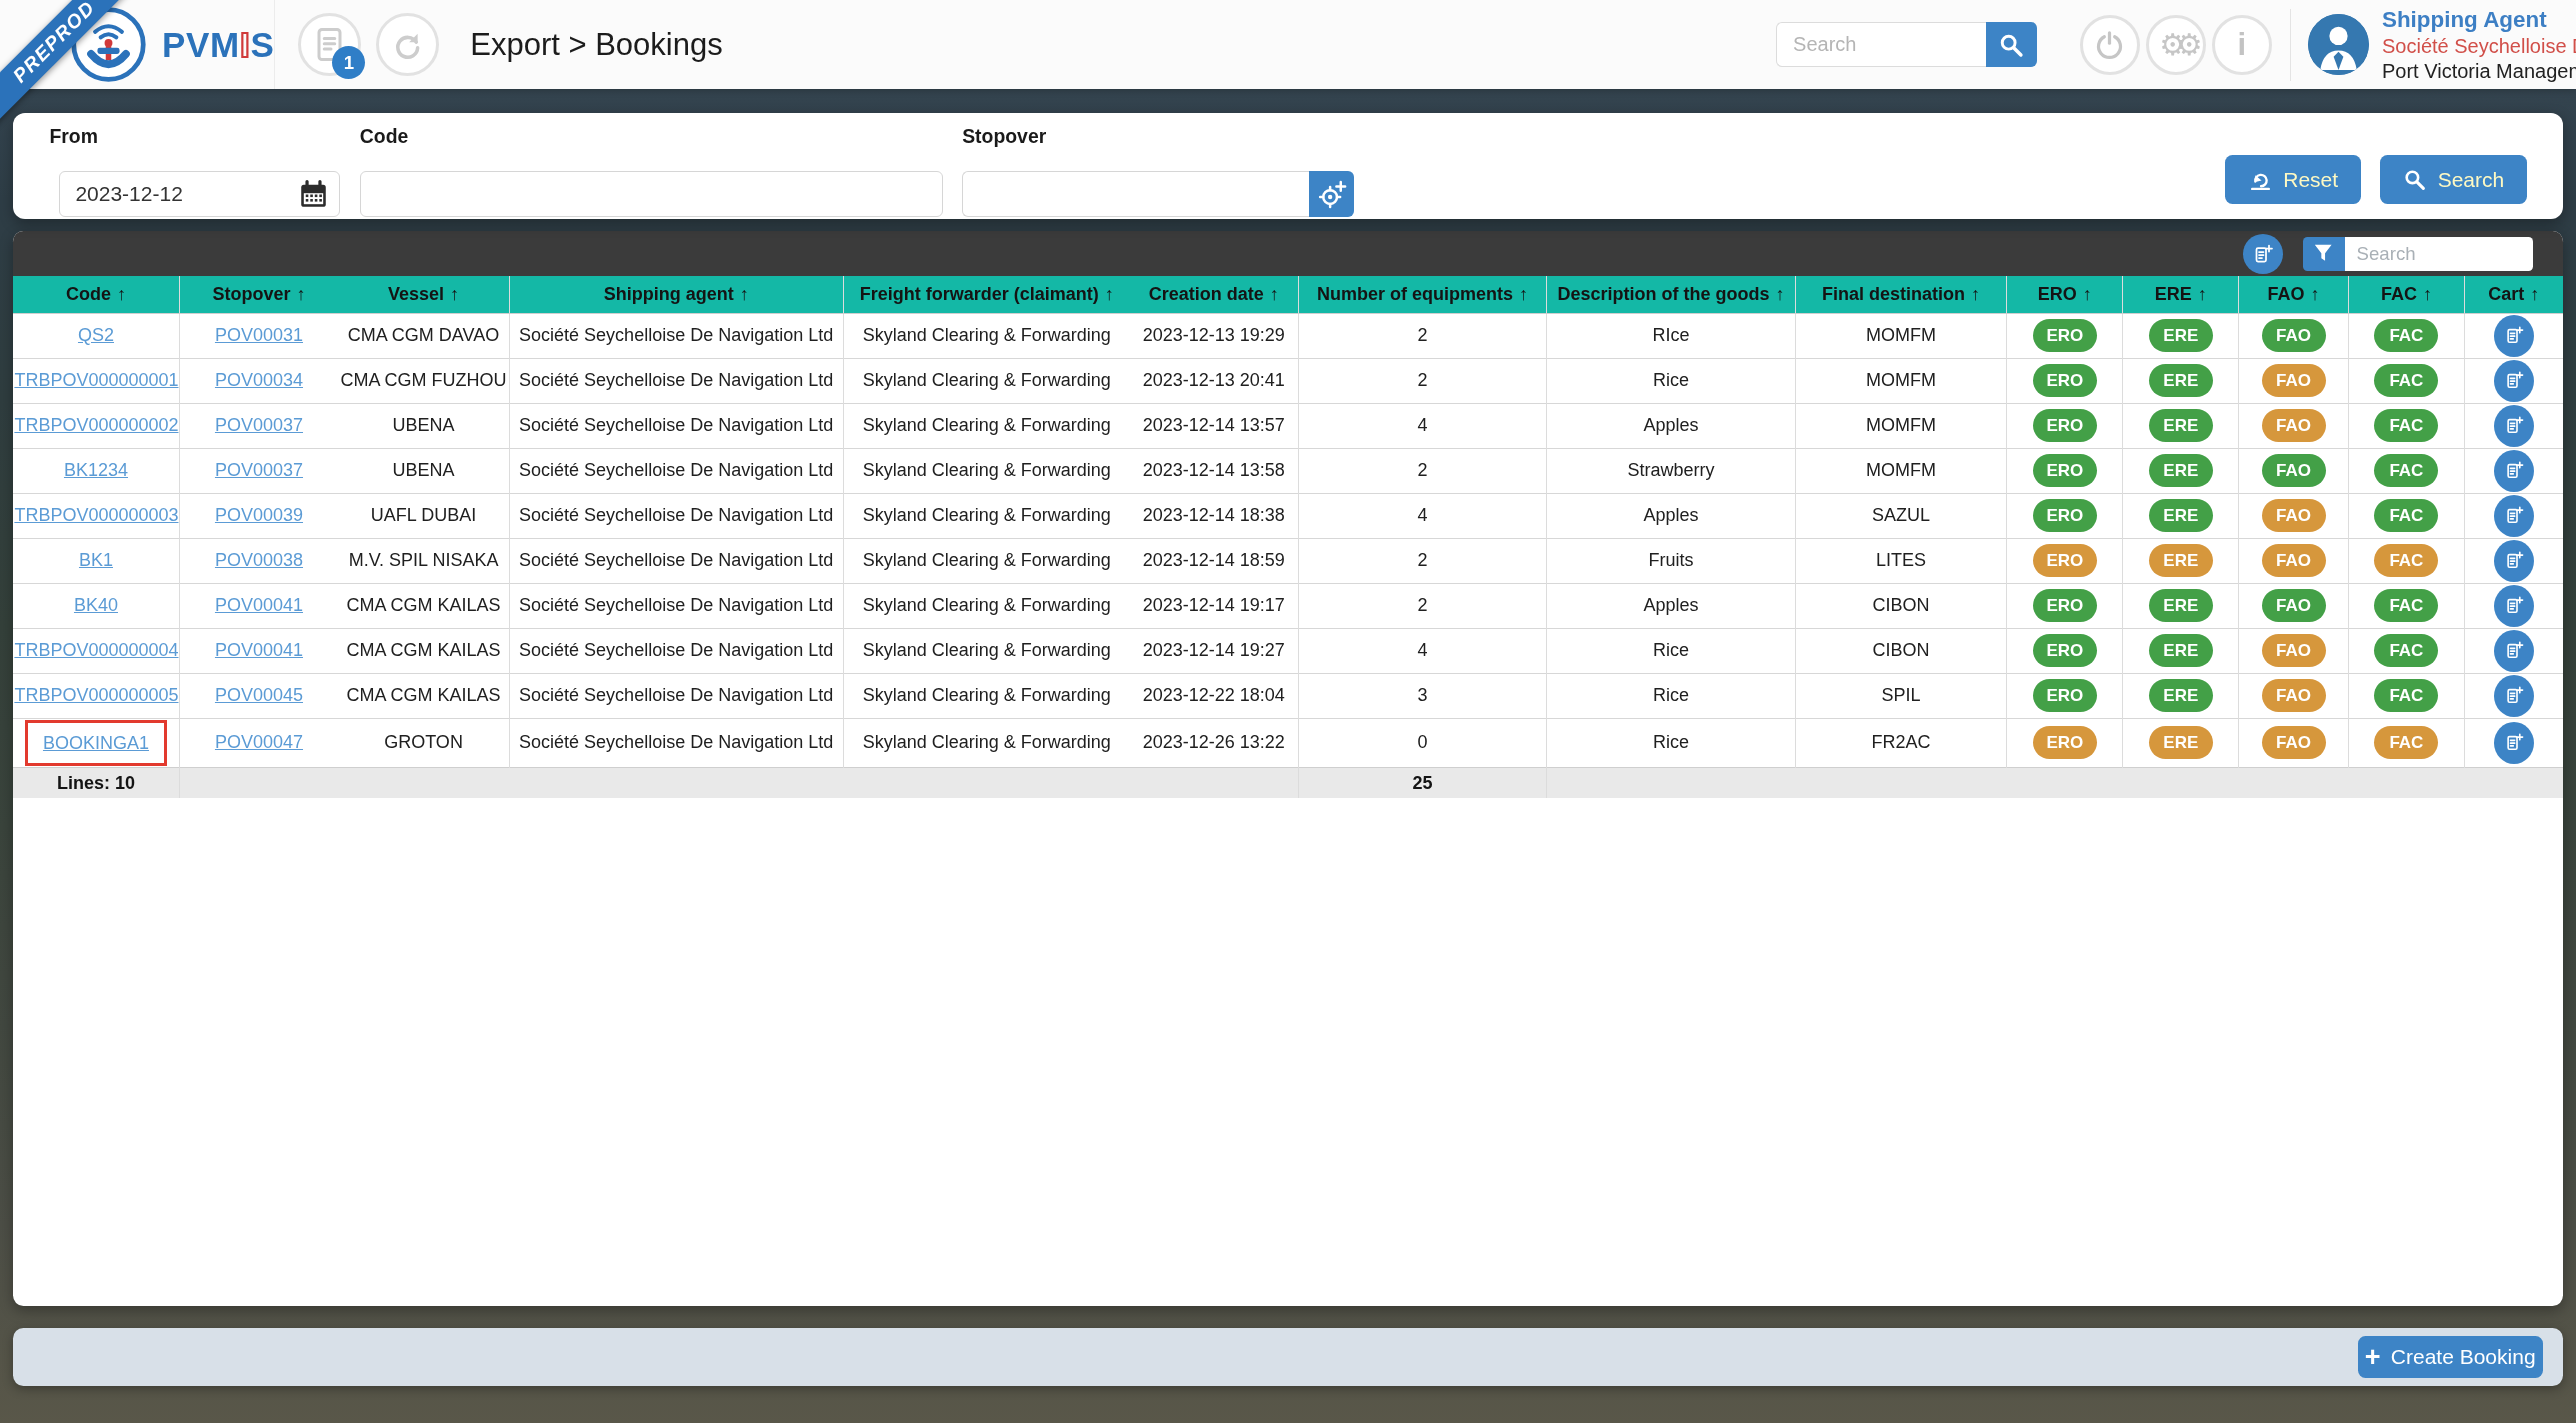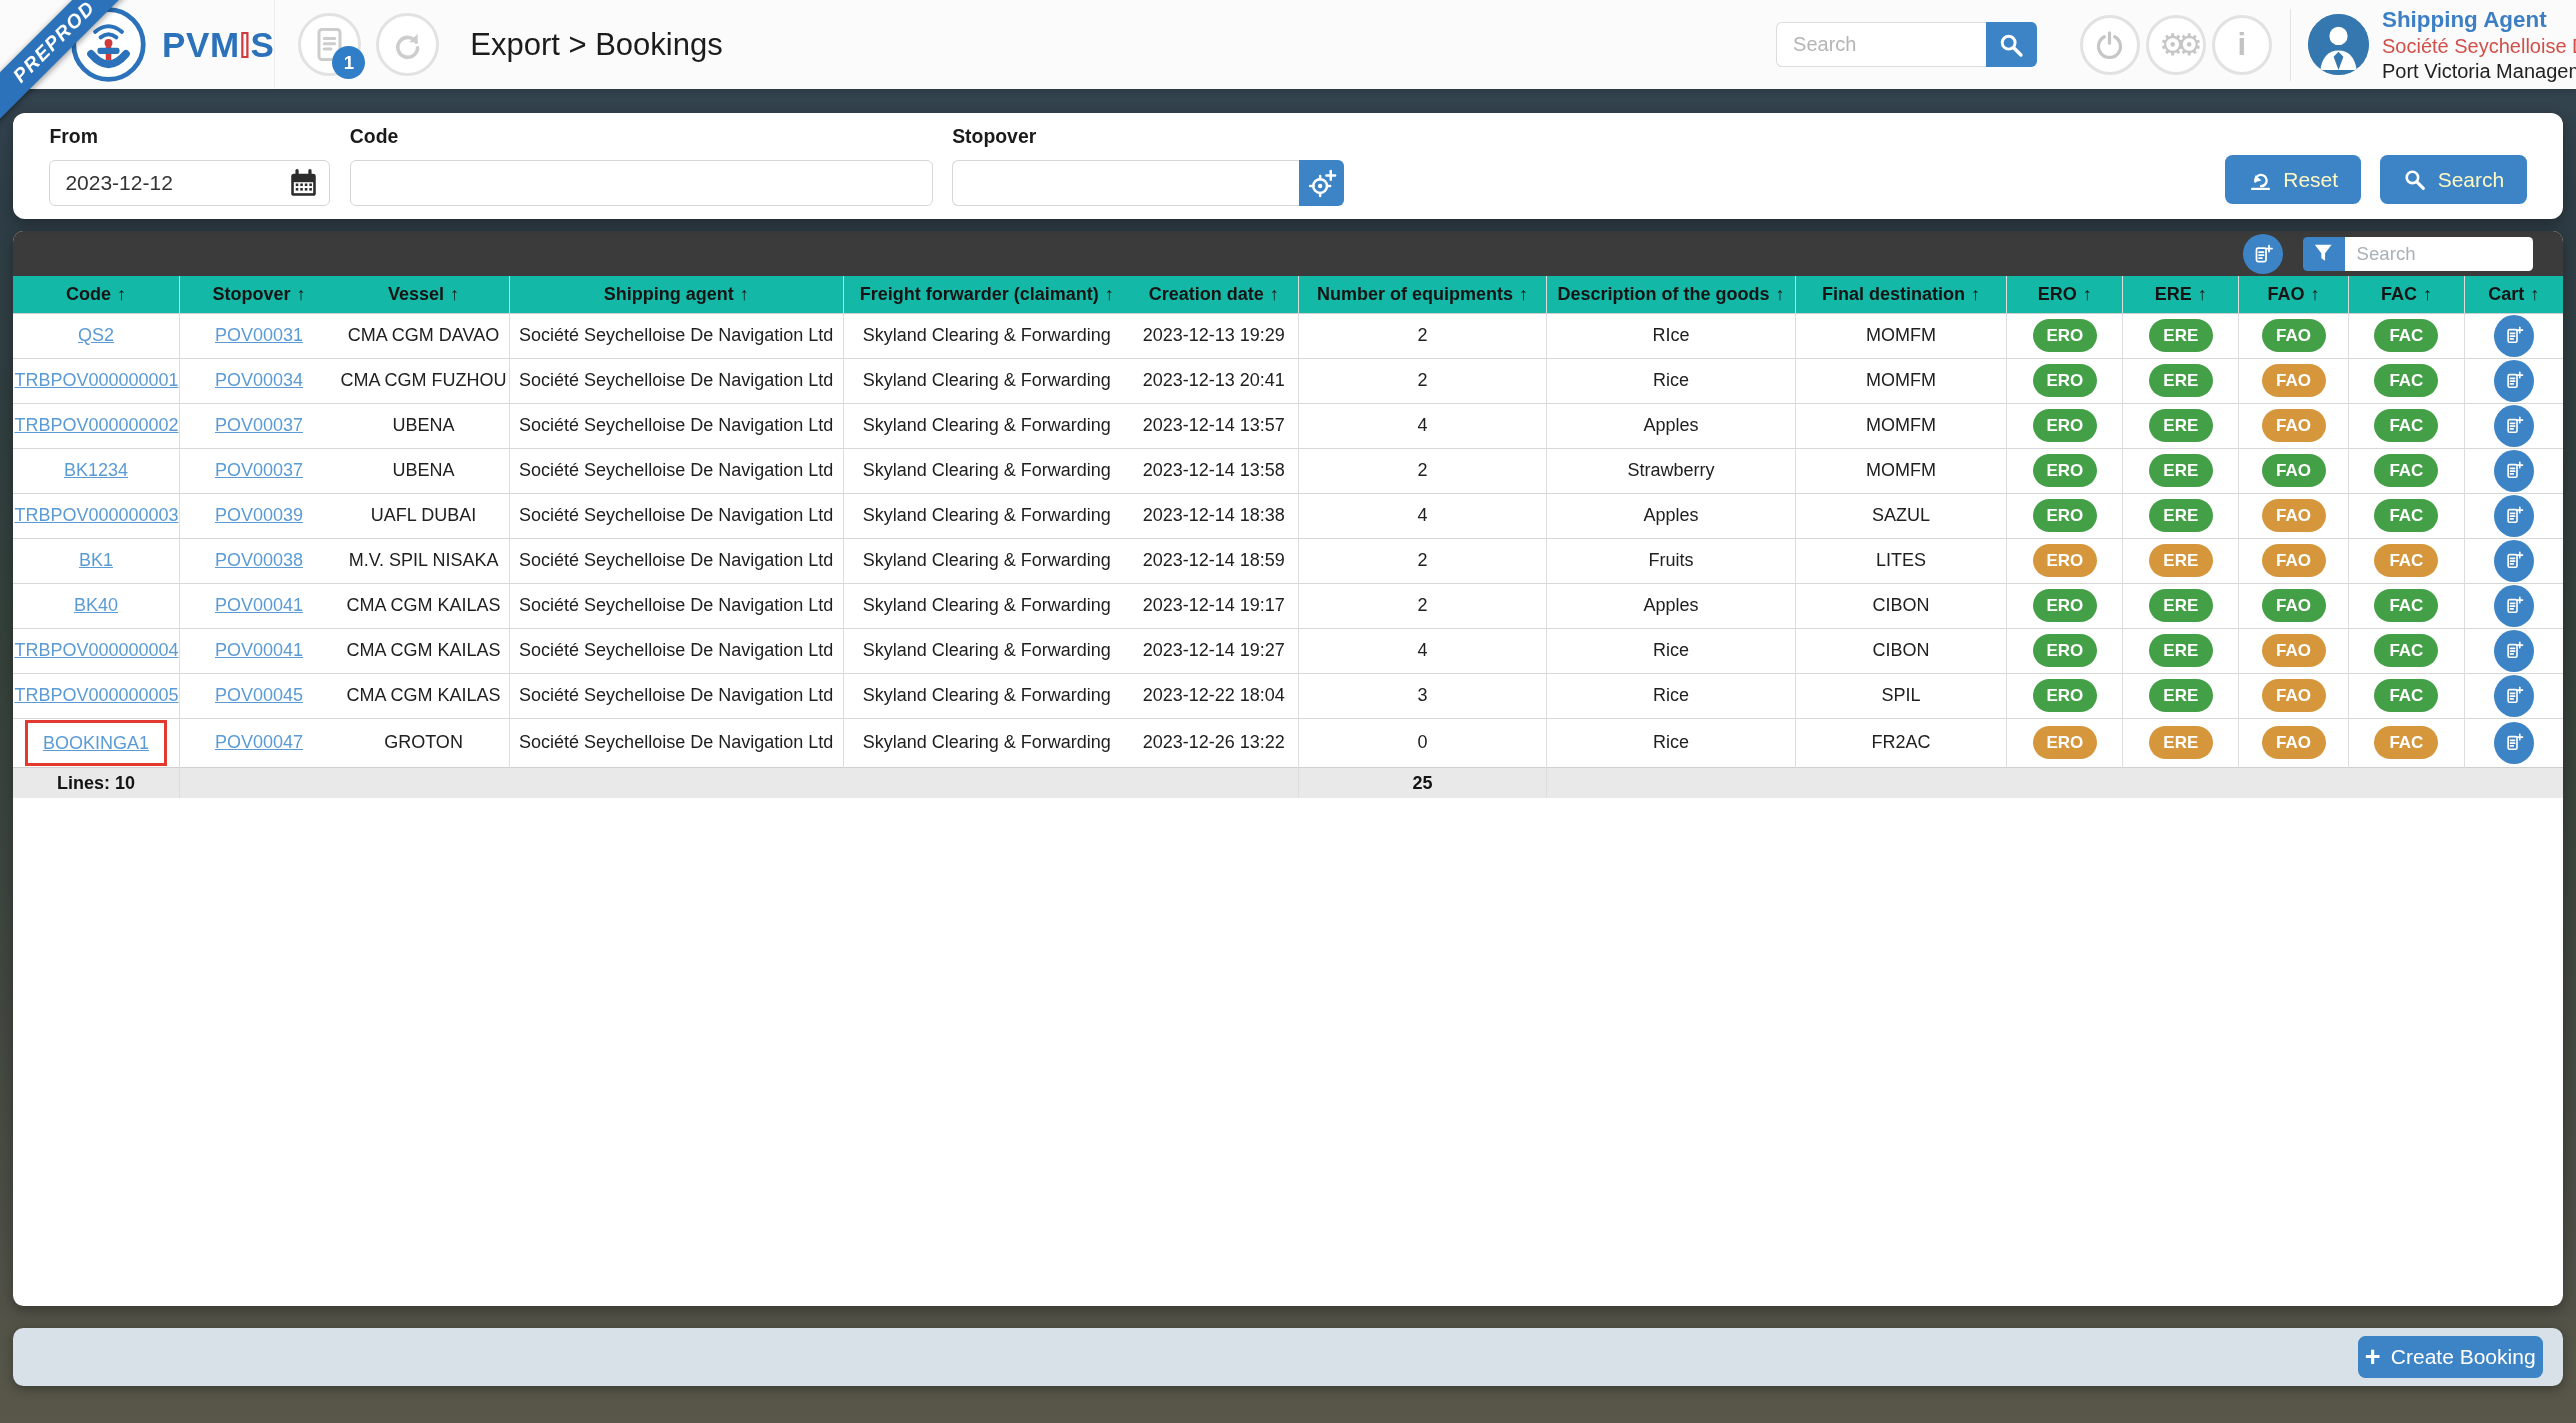--- a/index.html
+++ b/index.html
@@ -68,27 +68,27 @@
   .user-company { color:#d14f49; font-size:20px; white-space:nowrap; }
   .user-org { color:#222; font-size:20px; white-space:nowrap; }
 
   
   .filter-card {
     position:absolute; top:113px; left:13.4px; right:13.4px; height:106px;
     background:#fff; border-radius:12px; box-shadow:0 4.5px 13.4px rgba(0,0,0,.3);
     display:flex; align-items:flex-start; padding:12px 36px 0 36px; z-index:4;
   }
   .f-group { margin-right:19.4px; }
-  .f-label { font-size:19.4px; font-weight:bold; color:#1a1a1a; margin-bottom:12px; }
+  .f-label { font-size:19.4px; font-weight:bold; color:#1a1a1a; margin-bottom:23px; }
   .f-input-wrap { position:relative; display:flex; }
   .f-input {
     height:46px; border:1.5px solid #d6d6d6; border-radius:6px;
     font-size:21px; color:#333; padding:0 15px; outline:none; background:#fff;
   }
-  .w-date { width:281px; padding-right:52px; }
+  .w-date { width:281px; padding-right:52px;margin-left:10px; }
   .w-code { width:583px; }
   .w-stop { width:347px; border-radius:6px 0 0 6px; border-right:none; }
   .cal-btn { position:absolute; right:10.4px; top:7.5px; width:33px; height:33px;
     border:none; background:transparent; padding:0; cursor:pointer; }
   .stop-add-btn {
     width:45px; height:46px; border:none; background:#3d84c6;
     border-radius:0 6px 6px 0; display:flex; align-items:center; justify-content:center; cursor:pointer;
   }
   .filter-actions { margin-left:auto; display:flex; gap:19.4px; padding-top:30px; }
   .btn-blue {

